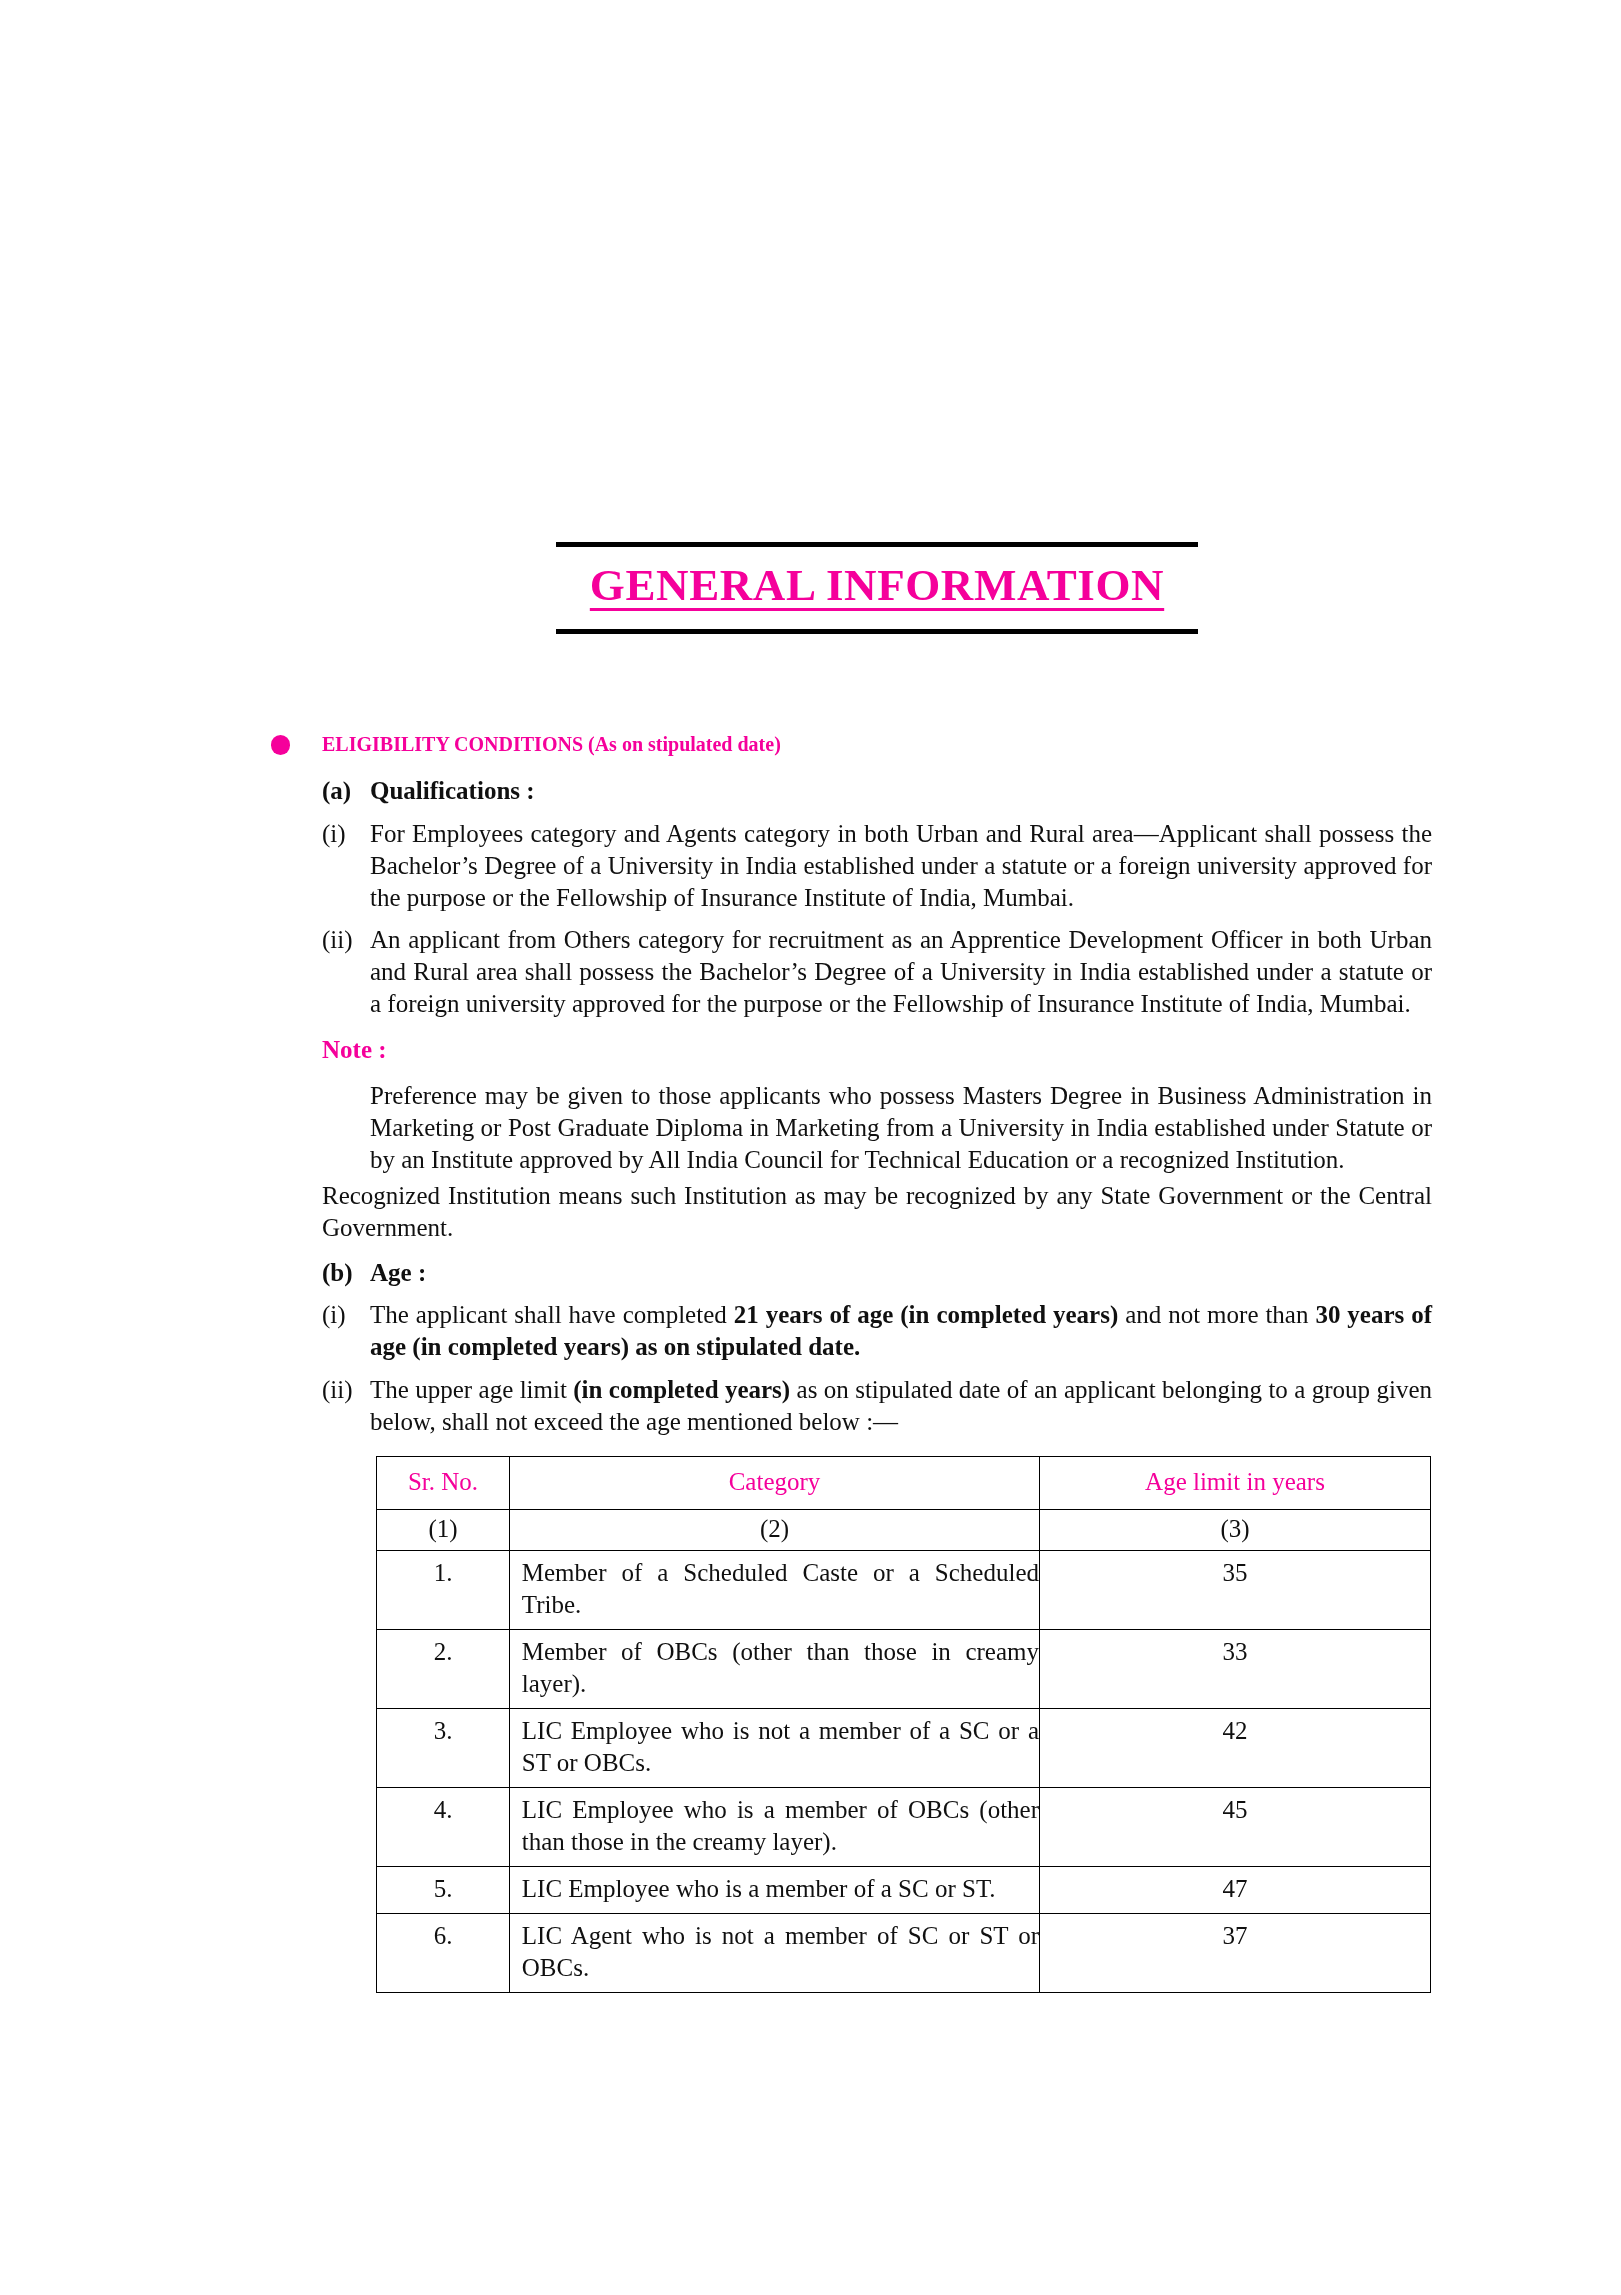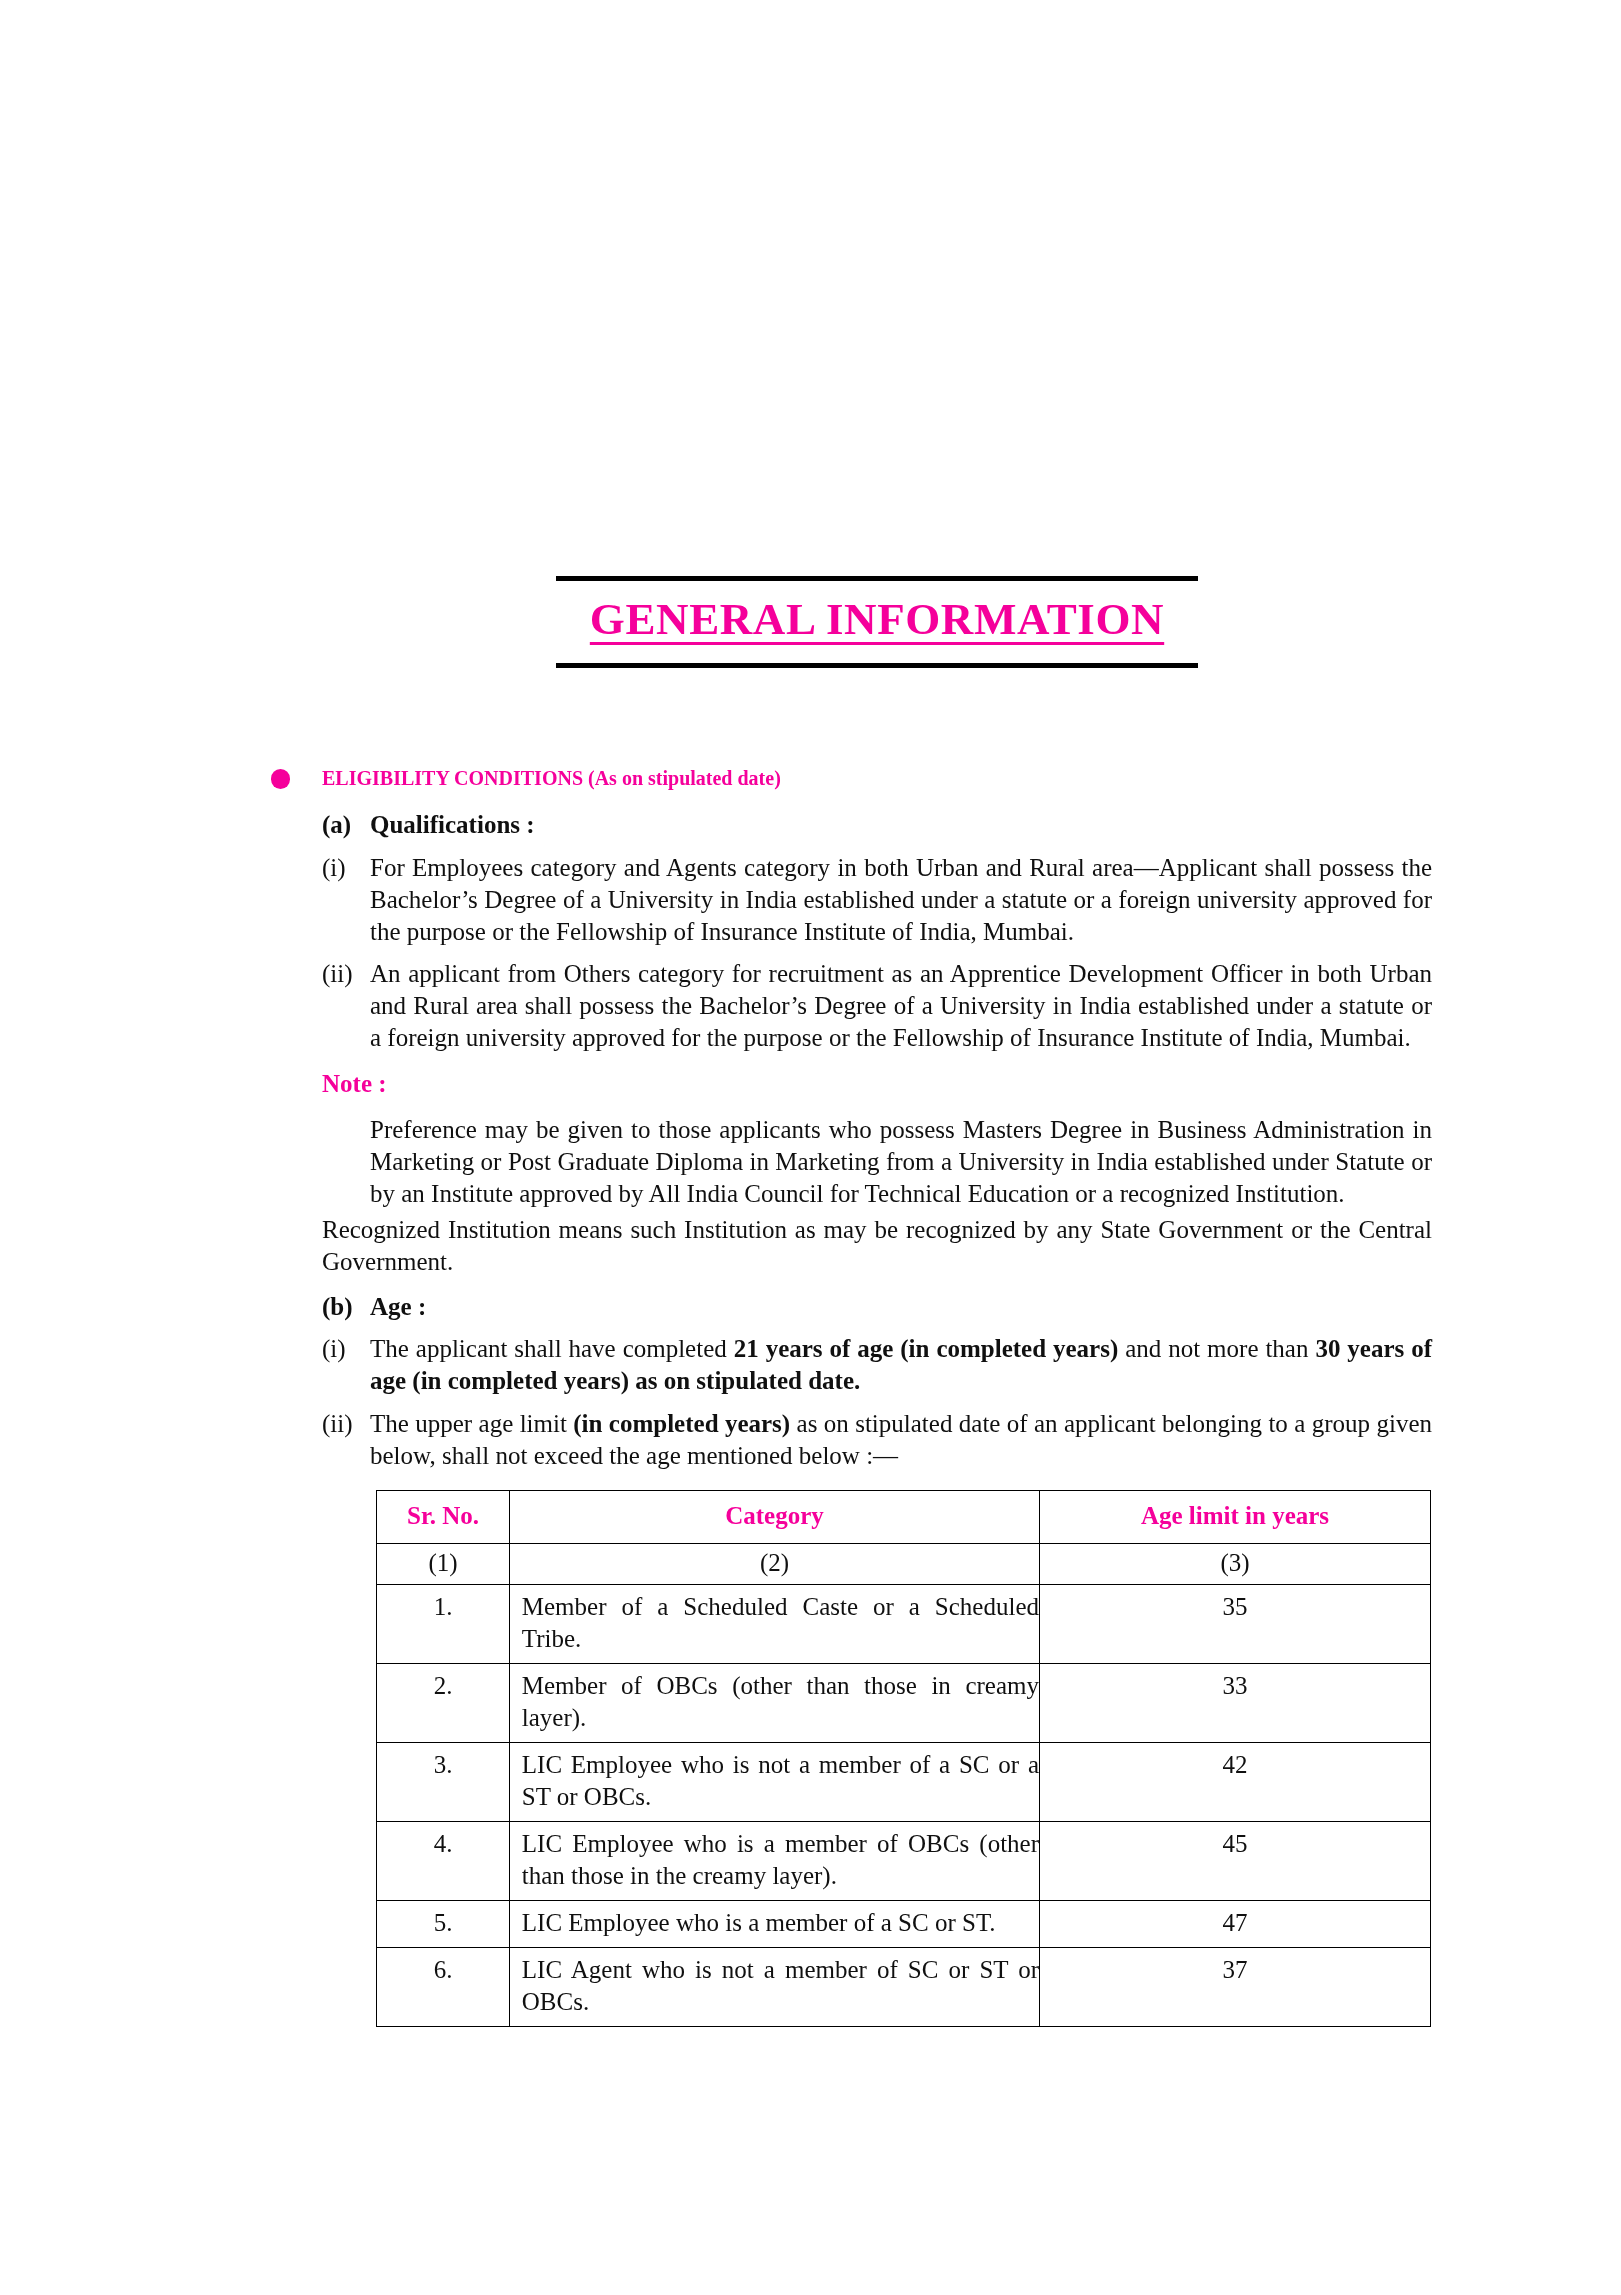--- a/index.html
+++ b/index.html
@@ -4,21 +4,21 @@
 <style>
   html, body { margin: 0; padding: 0; }
   body {
     width: 1622px; height: 2295px;
     background: #ffffff;
     font-family: "Liberation Serif", serif;
     color: #101010;
     overflow: hidden;
   }
   .page { position: relative; width: 1622px; height: 2295px; background: #ffffff; }
-  .content { position: absolute; left: 322px; width: 1110px; top: 576px; }
+  .content { position: absolute; left: 322px; width: 1110px; top: 542px; }
 
   
   .title-block { width: 642px; margin: 0 auto; }
   .rule { height: 5.3px; background: #000; width: 100%; }
   .title {
     margin: 0; padding: 11.8px 0 17.7px 0;
     text-align: center;
     font-size: 45px; font-weight: bold;
     color: var(--accent, #f5009b);
     letter-spacing: 0.6px;
@@ -64,21 +64,21 @@
   .age-table col.c-age { width: 391px; }
   .age-table th, .age-table td {
     border: 1.8px solid #000;
     font-size: 25px;
     line-height: 32px;
     vertical-align: top;
     padding: 5.9px 8.2px 8.2px 8.2px;
   }
   .age-table th {
     color: var(--accent, #f5009b);
-    font-weight: bold;
+    font-weight: normal;
     text-align: center;
     padding-top: 9.4px; padding-bottom: 10.6px;
     vertical-align: middle;
   }
   .age-table td.center { text-align: center; }
   .age-table td.cat { text-align: justify; padding-left: 11.8px; padding-right: 0; }
   .age-table tr.colnums td { text-align: center; padding-top: 3.5px; padding-bottom: 4.7px; }
 </style>
 </head>
 <body>

